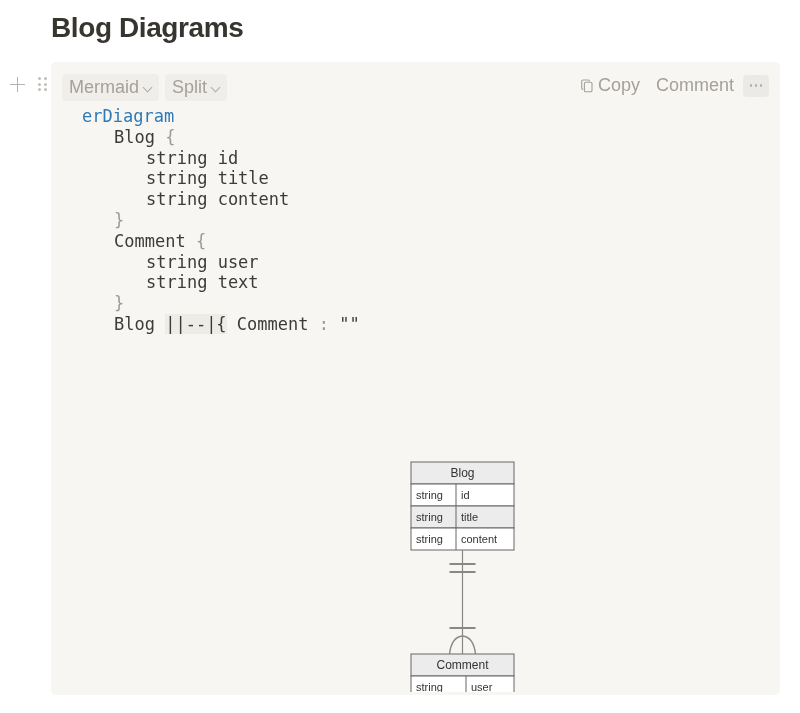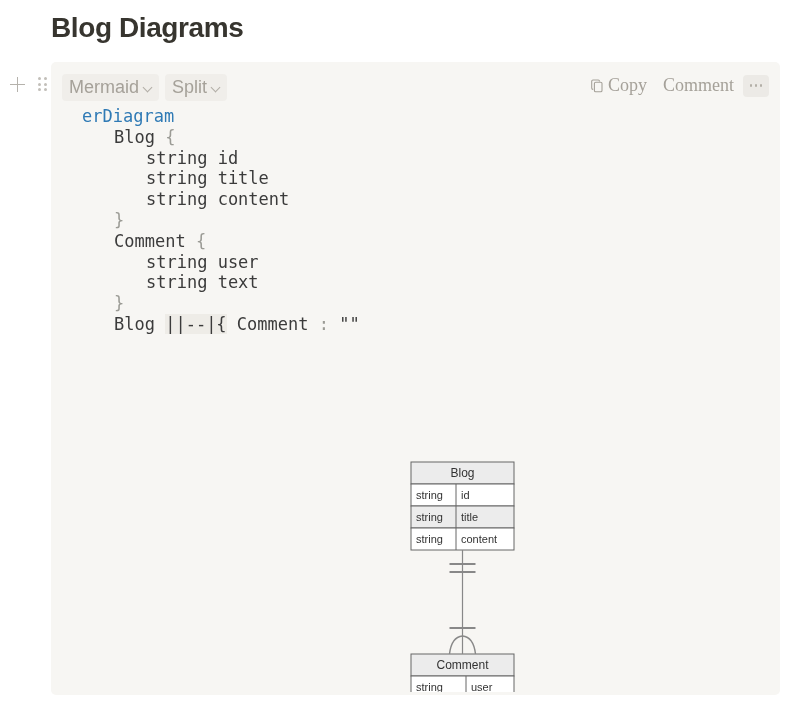--- a/index.html
+++ b/index.html
@@ -120,21 +120,21 @@
     align-items: center;
     gap: 4px;
     padding: 3px 7px;
     border-radius: 4px;
     font-size: 18px;
     color: #a5a199;
     cursor: pointer;
     white-space: nowrap;
     background: #f0eeea;
   }
-  .tb-item.plain { background: transparent; font-family: Liberation Serif, serif; }
+  .tb-item.plain { background: transparent; }
   .chev {
     display: inline-block;
     width: 9px;
     height: 9px;
     position: relative;
   }
   .chev::after {
     content: "";
     position: absolute;
     left: 0.5px;

